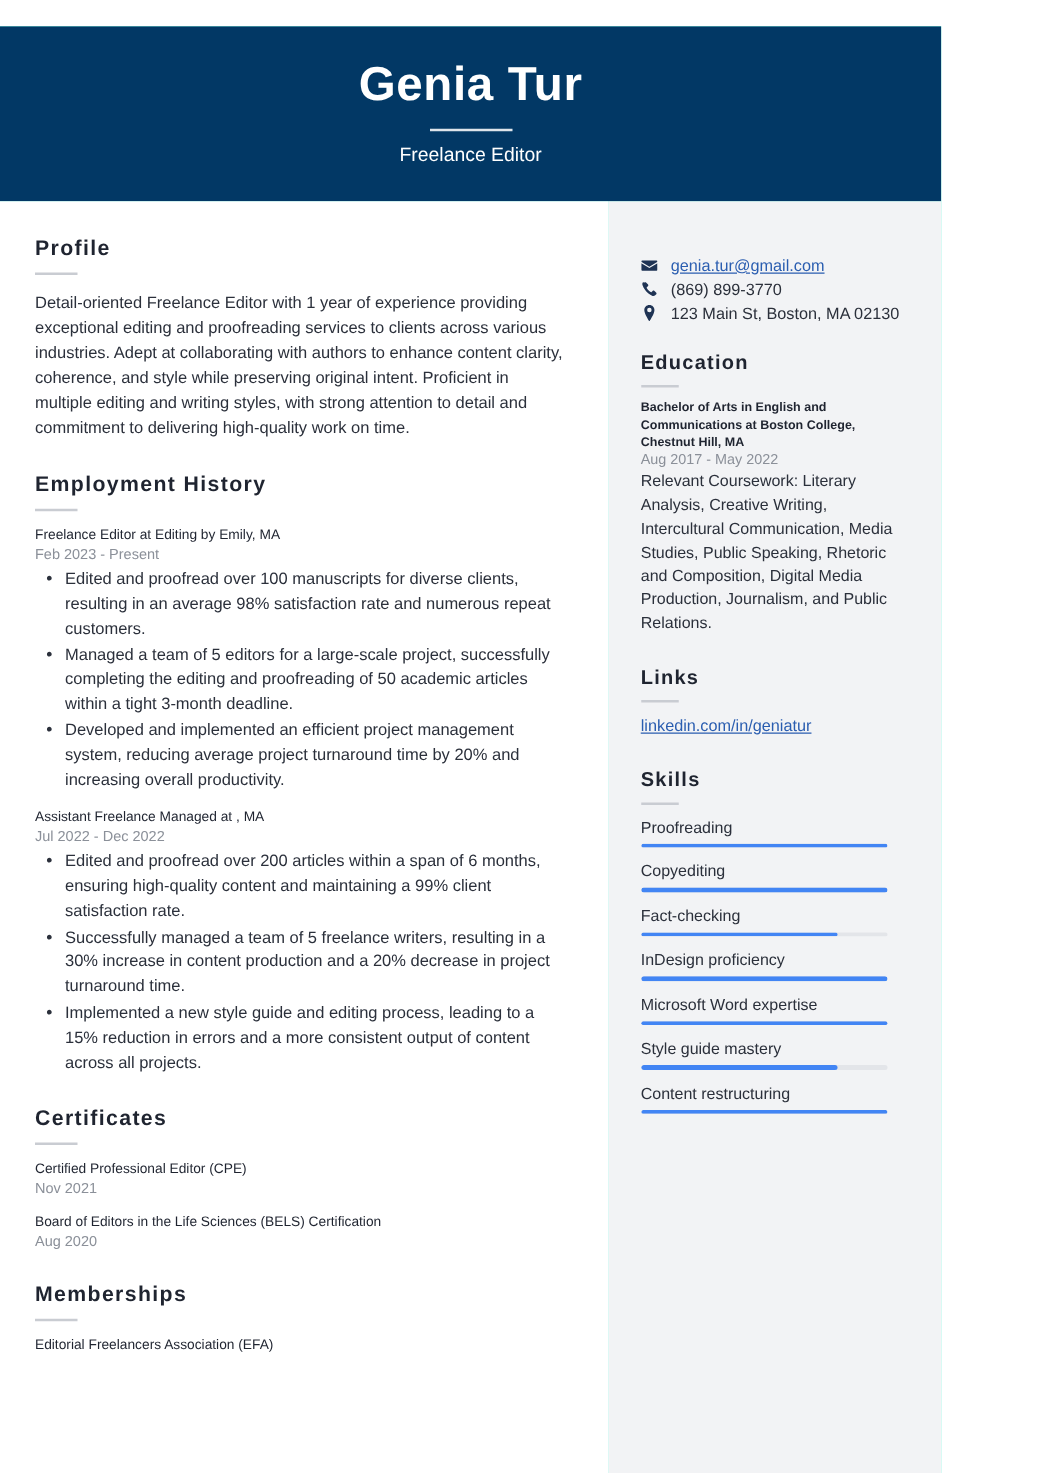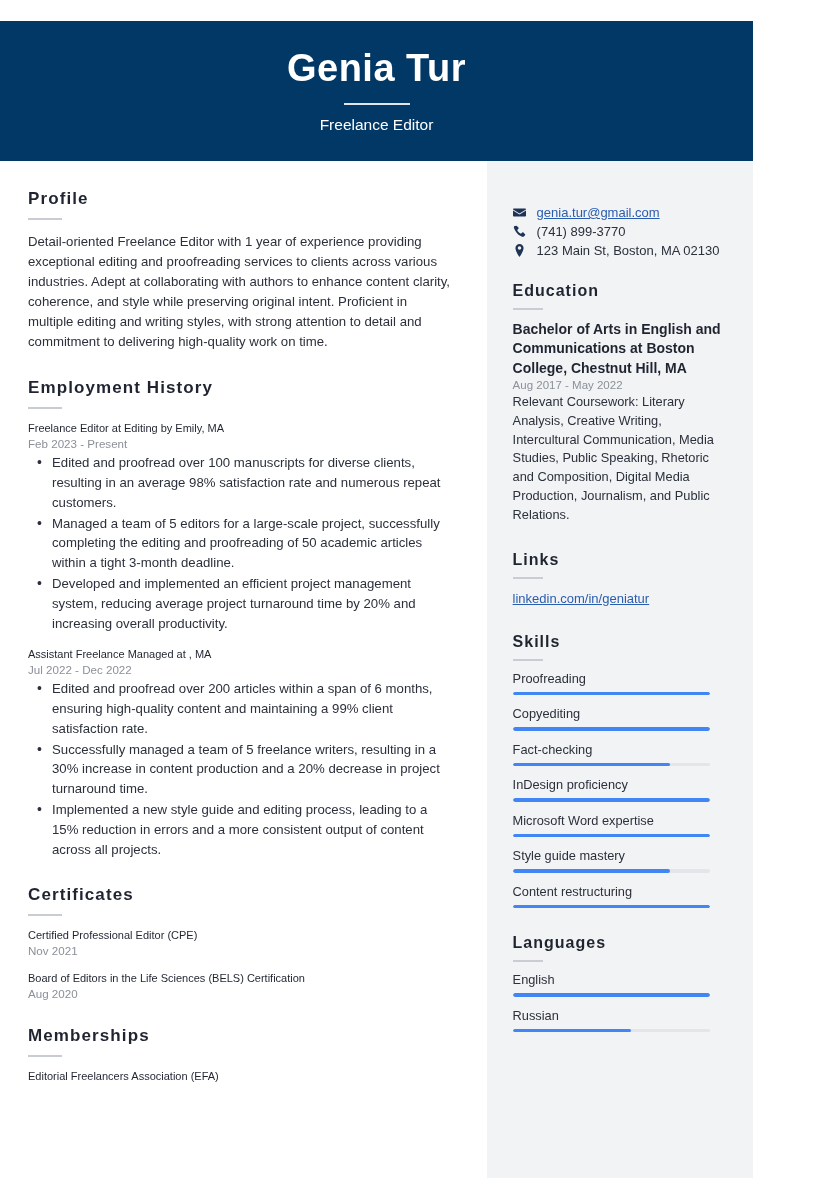--- a/index.html
+++ b/index.html
@@ -152,21 +152,21 @@
   }
   .contact-icon svg { display: block; }
   .link {
     color: #2a5db0;
     text-decoration: underline;
     font-size: 13px;
   }
 
   
   .edu-title {
-    font-size: 14px;
+    font-size: 10px;
     font-weight: bold;
     color: #1f2430;
     line-height: 1.38;
     margin: 0 0 1px 0;
   }
   .edu-date {
     font-size: 11.5px;
     color: #8b9099;
     margin: 0 0 2px 0;
   }
@@ -278,21 +278,21 @@
               </svg>
           </span>
           <a class="link" href="#">genia.tur@gmail.com</a>
         </div>
         <div class="contact-row">
           <span class="contact-icon">
             <svg width="13" height="13" viewBox="0 0 16 16" fill="#1f3354">
                 <path d="M3.3 1.2c.4-.4 1-.4 1.4 0l2 2c.4.4.4 1 0 1.4L5.5 5.8c-.2.2-.3.6-.1.9.9 1.6 2.3 3 3.9 3.9.3.2.7.1.9-.1l1.2-1.2c.4-.4 1-.4 1.4 0l2 2c.4.4.4 1 0 1.4l-1.1 1.1c-.7.7-1.7.9-2.6.6C8.4 13.4 5 11 3 7.4c-.9-1.5-1.6-3-1.9-4-.2-.8 0-1.7.6-2.3z"></path>
               </svg>
           </span>
-          <span>(741) 899-3770</span>
+          <span>(869) 899-3770</span>
         </div>
         <div class="contact-row">
           <span class="contact-icon">
             <svg width="13" height="13" viewBox="0 0 16 16" fill="#1f3354">
                 <path d="M8 0C5.2 0 3 2.2 3 5c0 3.6 4.3 10.2 4.5 10.5.2.3.7.3.9 0C8.7 15.2 13 8.6 13 5c0-2.8-2.2-5-5-5zm0 7.2A2.2 2.2 0 1 1 8 2.8a2.2 2.2 0 0 1 0 4.4z"></path>
               </svg>
           </span>
           <span>123 Main St, Boston, MA 02130</span>
         </div>
       </div>
@@ -352,32 +352,16 @@
             </div>
         </div>
         <div class="bar-item">
           <div class="bar-label">Content restructuring</div>
           <div class="bar-track">
               <div class="bar-fill" style="width: 100%; background: rgb(66, 133, 244);"></div>
             </div>
         </div>
       </div>
 
-      <div class="section">
-        <div class="sec-title">Languages</div>
-        <div class="sec-rule"></div>
-        <div class="bar-item">
-          <div class="bar-label">English</div>
-          <div class="bar-track">
-              <div class="bar-fill" style="width: 100%; background: rgb(66, 133, 244);"></div>
-            </div>
-        </div>
-        <div class="bar-item">
-          <div class="bar-label">Russian</div>
-          <div class="bar-track">
-              <div class="bar-fill" style="width: 60%; background: rgb(66, 133, 244);"></div>
-            </div>
-        </div>
-      </div>
 
     </div>
   </div>
 </div>
 
 </body></html>

